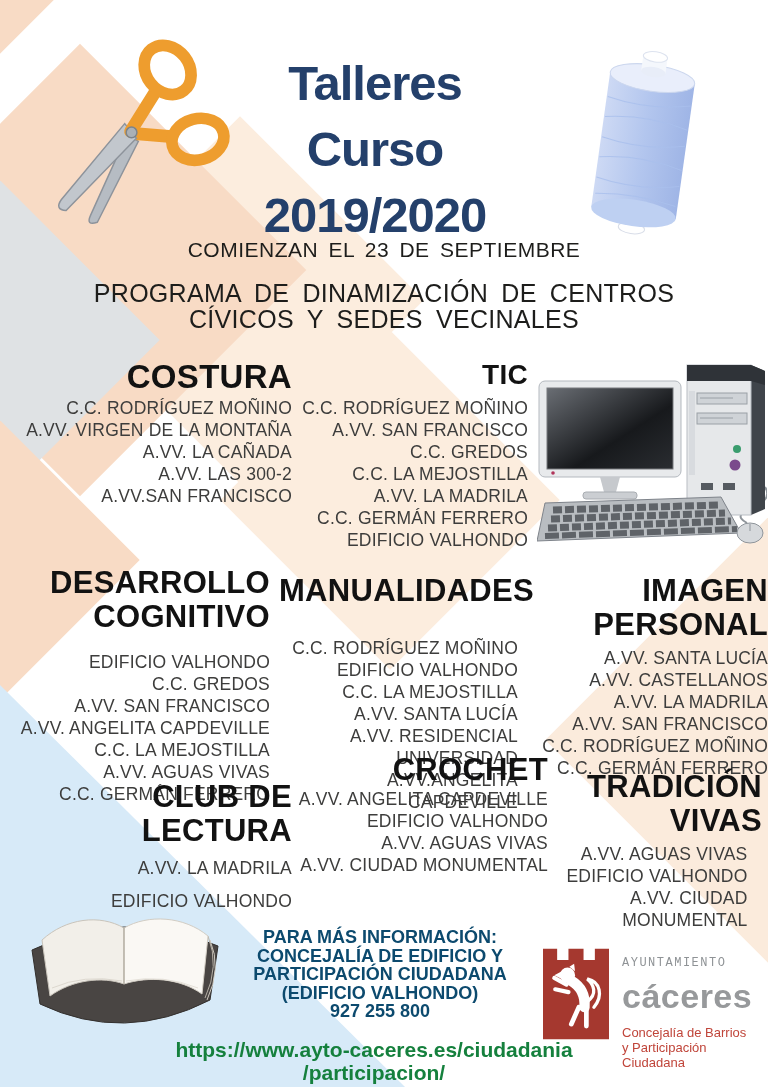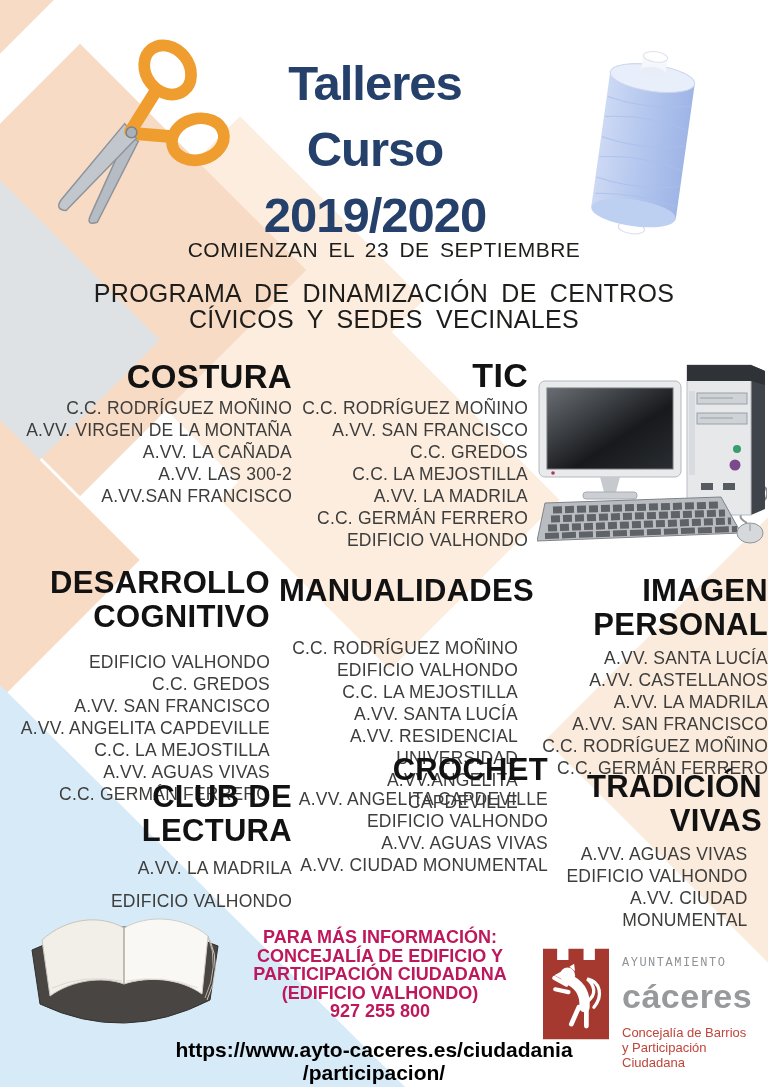--- a/index.html
+++ b/index.html
@@ -30,35 +30,35 @@
   .subtitle{position:absolute;left:0;top:238px;width:768px;text-align:center;
     color:#1d1d1b;font-size:21px;word-spacing:4px;letter-spacing:.5px;}
   .program{position:absolute;left:0;top:280px;width:768px;text-align:center;
     color:#1d1d1b;font-size:25px;line-height:26px;word-spacing:6px;letter-spacing:.3px;}
   .sec{position:absolute;text-align:right;}
   .sec-title{margin:0;color:#121212;font-weight:800;font-size:31px;line-height:34px;letter-spacing:.3px;}
   .venues{color:#3d3d3c;font-size:17.5px;line-height:22px;letter-spacing:.2px;}
   .venue{margin:0;}
   .sec-costura{left:8px;top:360px;width:284px;}   .sec-costura .sec-title{font-size:33px;}
   .sec-costura .venues{margin-top:3px;}
-  .sec-tic{left:272px;top:358px;width:256px;}     .sec-tic .sec-title{font-size:34px;}
+  .sec-tic{left:272px;top:358px;width:256px;}     .sec-tic .sec-title{font-size:28px;}
   .sec-tic .venues{margin-top:5px;}
   .sec-desarrollo{left:2px;top:566px;width:268px;} .sec-desarrollo .venues{margin-top:17px;}
   .sec-manualidades{left:258px;top:574px;width:276px;}
   .sec-manualidades .venues{margin:29px auto 0;width:244px;}
   .sec-imagen{left:512px;top:574px;width:256px;}  .sec-imagen .venues{margin-top:5px;}
   .sec-club{left:8px;top:780px;width:284px;}      .sec-club .venues{margin-top:9px;}
   .sec-club .venue{margin-bottom:11px;}
   .sec-crochet{left:264px;top:753px;width:284px;} .sec-crochet .venues{margin-top:1px;}
   .sec-tradicion{left:528px;top:770px;width:234px;}
   .sec-tradicion .venues{margin:5px auto 0;width:205px;}
   .info-block{position:absolute;left:240px;top:928px;width:280px;text-align:center;
-    color:#be185d;font-weight:700;font-size:18px;line-height:18.5px;}
+    color:#0c4a6e;font-weight:700;font-size:18px;line-height:18.5px;}
   .url-block{position:absolute;left:0;top:1038px;width:748px;text-align:center;
-    color:#000000;font-weight:700;font-size:21px;line-height:23px;}
+    color:#15803d;font-weight:700;font-size:21px;line-height:23px;}
   
   .logo{position:absolute;left:543px;top:948px;display:flex;align-items:flex-start;}
   .crest{width:66px;height:92px;flex:0 0 auto;}
   .logo-text{margin-left:13px;padding-top:8px;text-align:left;}
   .logo-inst{color:#8f9396;font-size:12px;letter-spacing:1.5px;font-family:Liberation Mono, monospace;}
   .logo-city{color:#97999b;font-size:34px;font-weight:700;line-height:30px;letter-spacing:.5px;margin-top:11px;}
   .logo-dept{color:#c0453a;font-size:13px;line-height:15px;margin-top:14px;}
 </style>
 </head>
 <body>

